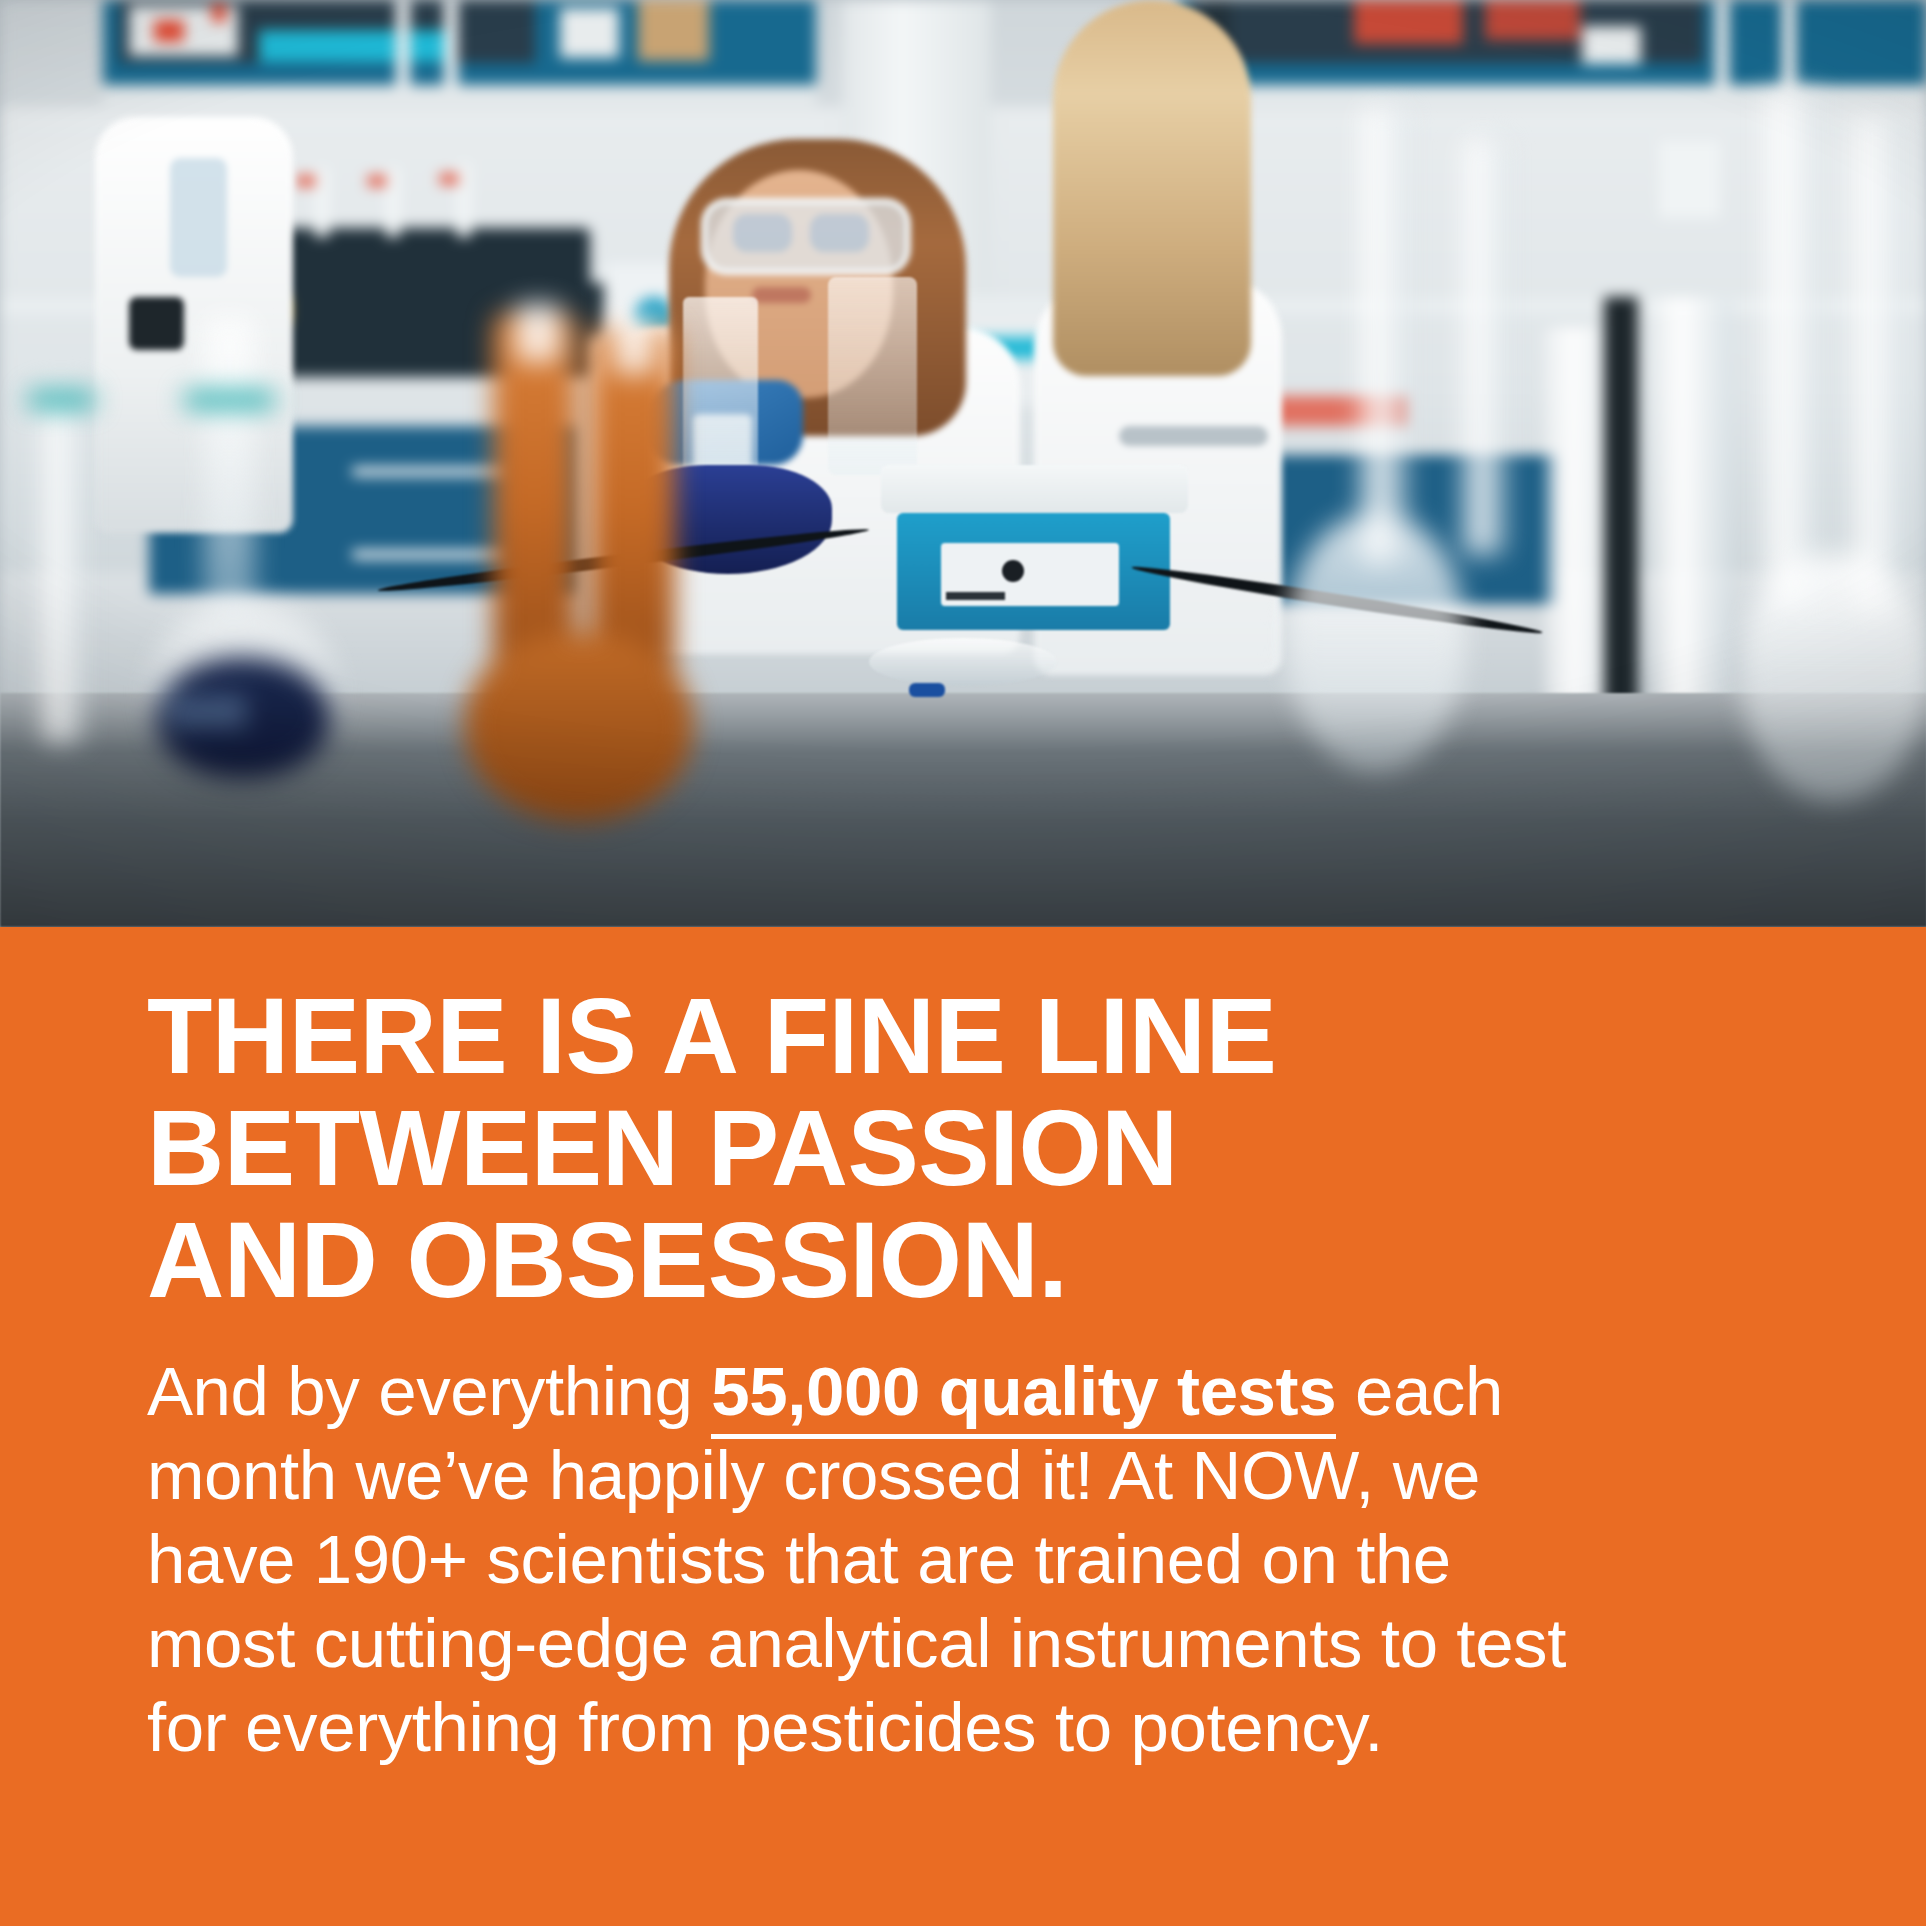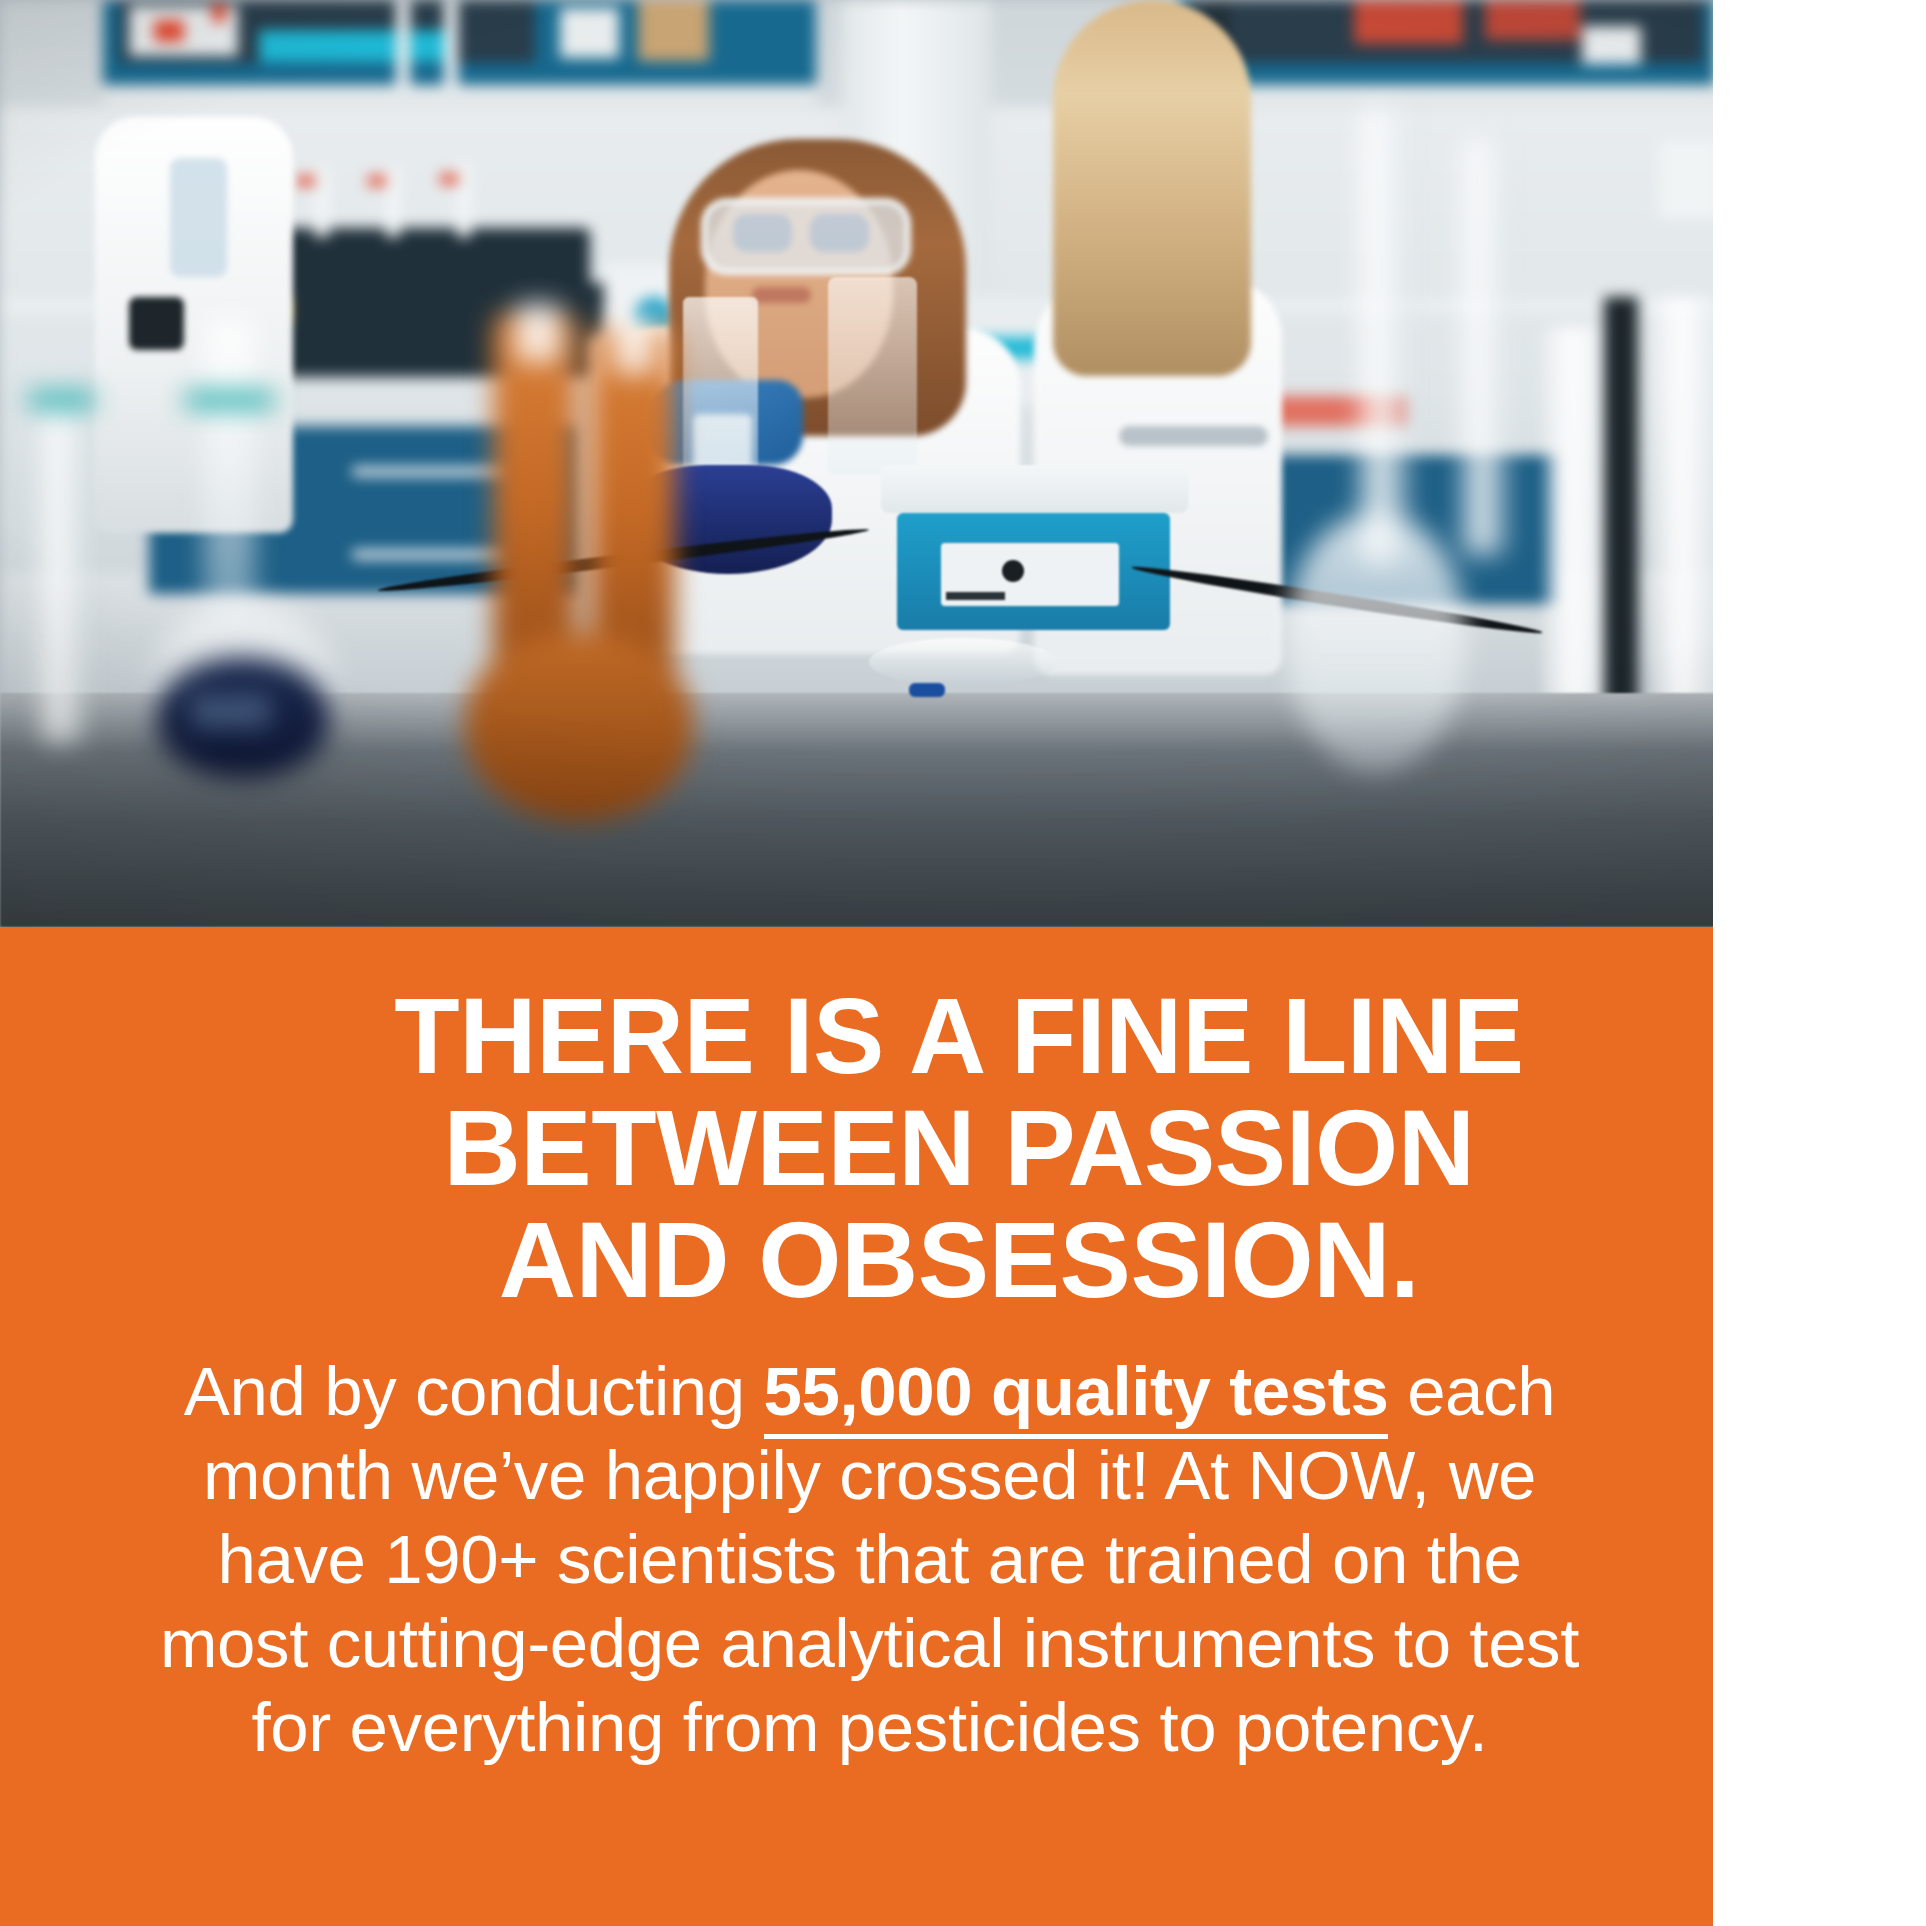--- a/index.html
+++ b/index.html
@@ -3,21 +3,21 @@
 <meta charset="utf-8">
 <title>NOW Quality Testing Promo</title>
 <style>
   html,body{margin:0;padding:0;}
   body{
     width:1927px;height:1927px;overflow:hidden;
     background:#ffffff;
     font-family:"Liberation Sans", sans-serif;
   }
   #card{
-    position:relative;width:1713px;height:1927px;overflow:hidden;text-align:center;
+    position:relative;width:1926px;height:1927px;overflow:hidden;
   }
 
   
   #photo{
     position:absolute;left:0;top:0;width:1927px;height:927px;overflow:hidden;
     background:#b9c2c8;
   }
   .ph{position:absolute;}
 
   
@@ -266,19 +266,19 @@
     <div id="photo-vignette"></div>
   </div>
 
   <div id="panel" style="background: rgb(234, 108, 35);">
     <div id="copy">
 
       <h1 id="headline">THERE IS A FINE LINE
 BETWEEN PASSION
 AND OBSESSION.</h1>
 
-      <p id="body-copy"><span>And by conducting </span><span class="hl">55,000 quality tests</span><span> each month we’ve happily crossed it! At NOW, we have 190+ scientists that are trained on the most cutting-edge analytical instruments to test for everything from pesticides to potency.</span></p>
+      <p id="body-copy"><span>And by everything </span><span class="hl">55,000 quality tests</span><span> each month we’ve happily crossed it! At NOW, we have 190+ scientists that are trained on the most cutting-edge analytical instruments to test for everything from pesticides to potency.</span></p>
 
     </div>
   </div>
 
 </div>
 
 
 </body></html>

